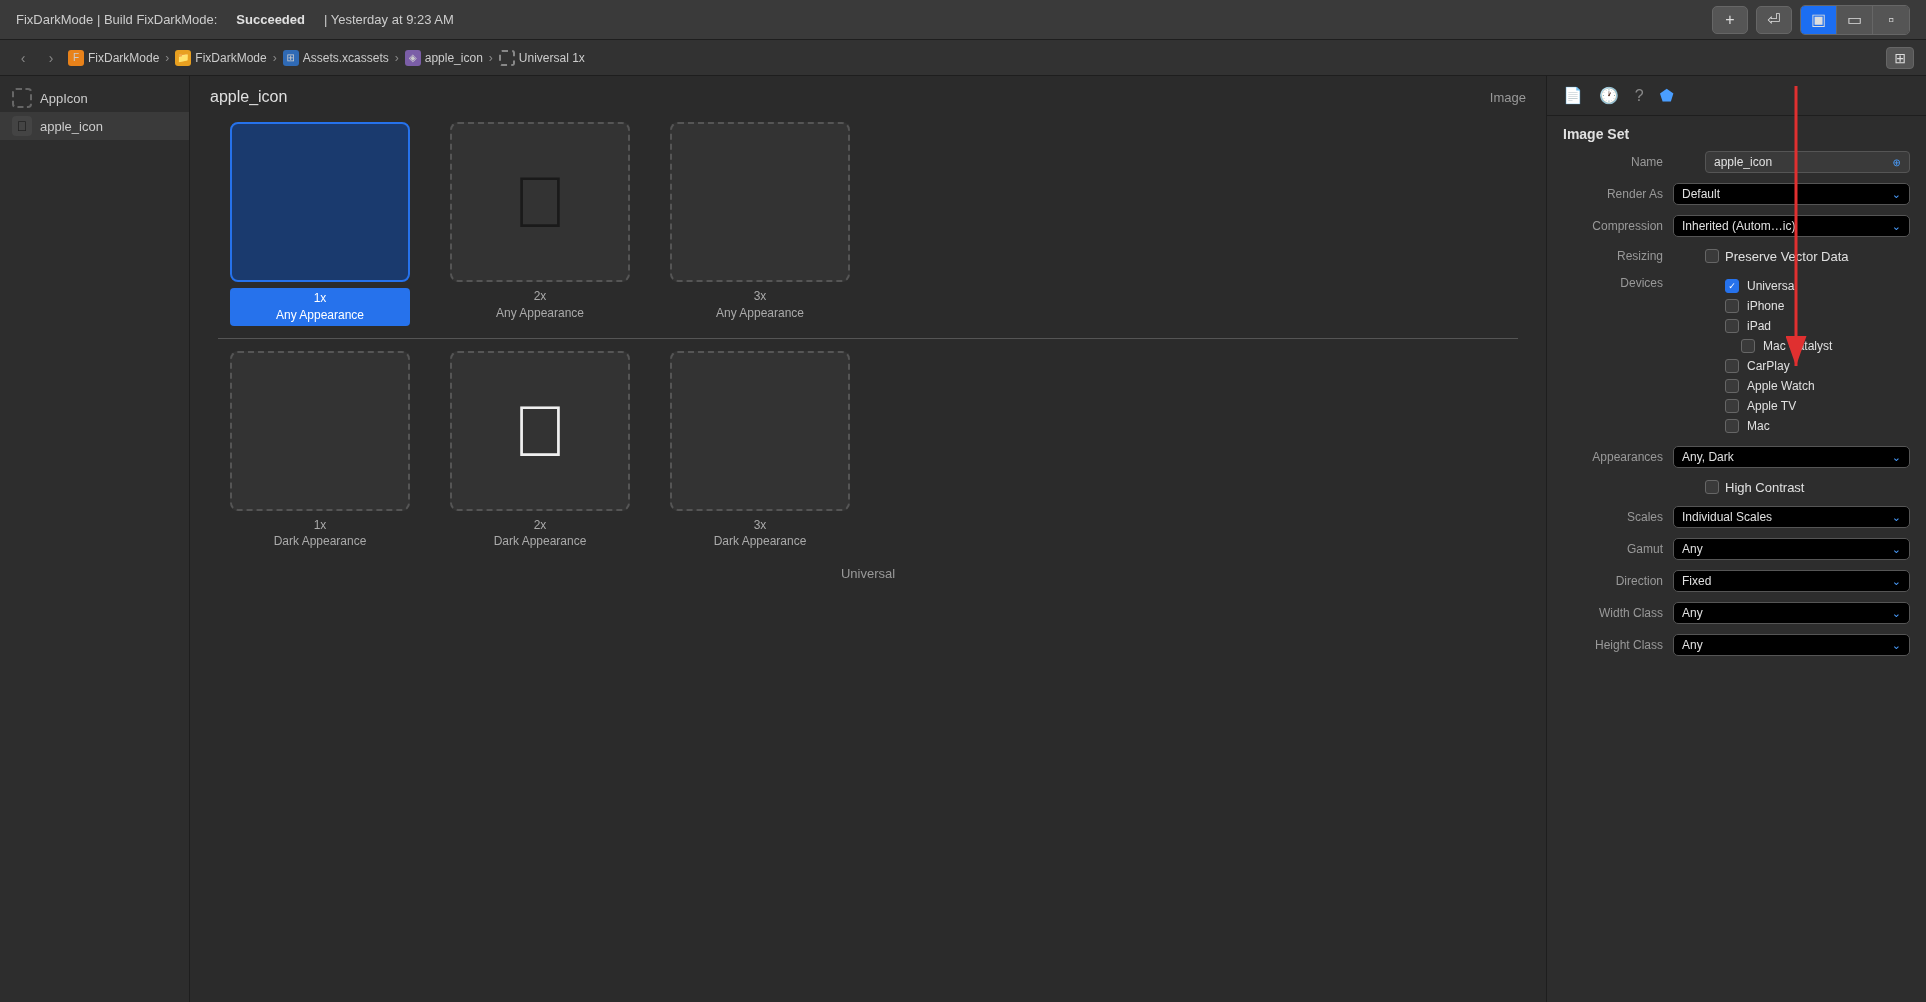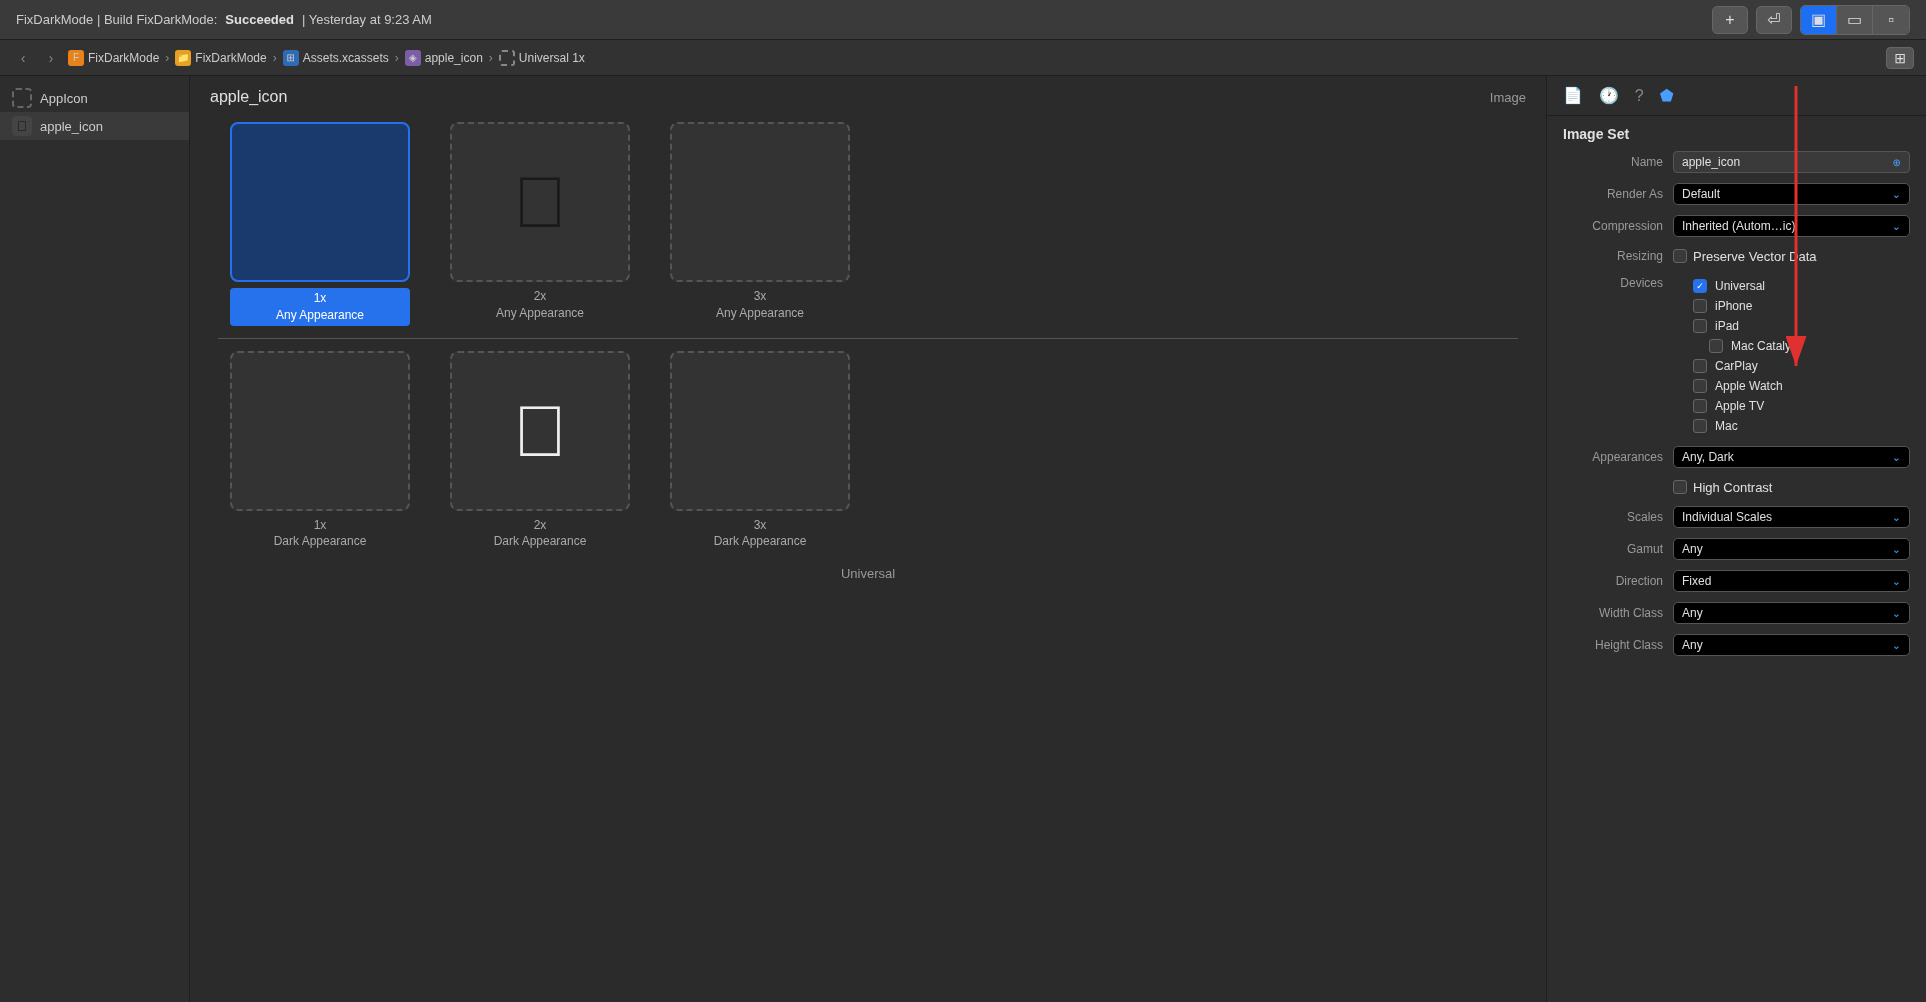--- a/index.html
+++ b/index.html
@@ -19,21 +19,21 @@
       background: #3a3a3a;
       display: flex;
       align-items: center;
       justify-content: space-between;
       padding: 0 16px;
       border-bottom: 1px solid #1e1e1e;
     }
     .top-bar-left {
       display: flex;
       align-items: flex-end;
-      gap: 8px;
+      gap: 19px;
       font-size: 13px;
       color: #ccc;
     }
     .top-bar-left .bold { font-weight: 700; color: #e0e0e0; }
     .top-bar-right {
       display: flex;
       align-items: center;
       gap: 8px;
     }
     .toolbar-btn {
@@ -289,20 +289,21 @@
       font-weight: 600;
       color: #e0e0e0;
       padding: 10px 16px 4px 16px;
     }
 
     .prop-row {
       display: flex;
       align-items: center;
       padding: 5px 16px;
       min-height: 28px;
+      gap: 32px;
     }
     .prop-label {
       width: 110px;
       font-size: 12px;
       color: #999;
       text-align: right;
       padding-right: 10px;
       flex-shrink: 0;
     }
     .prop-input {

